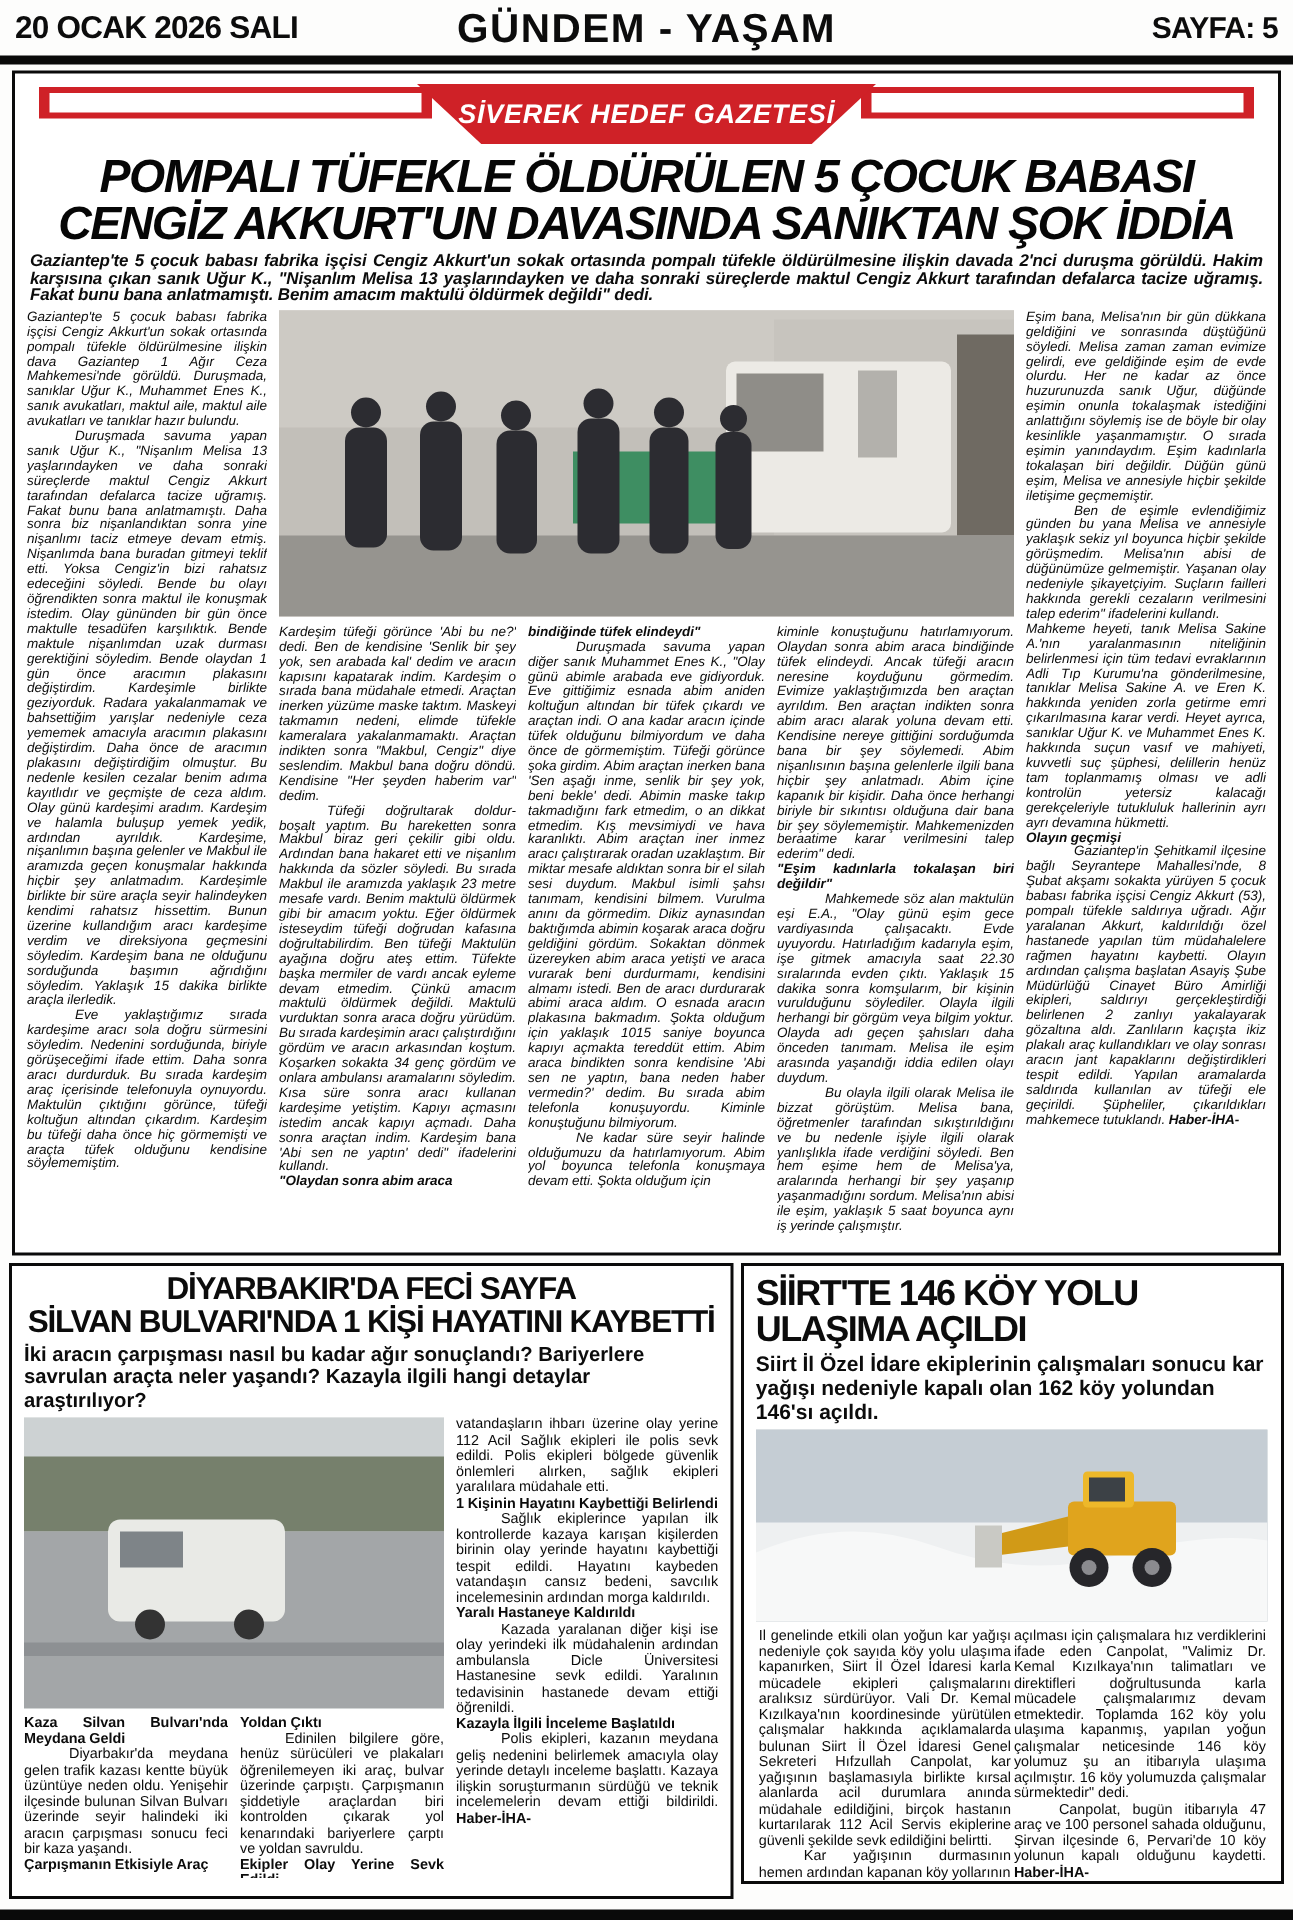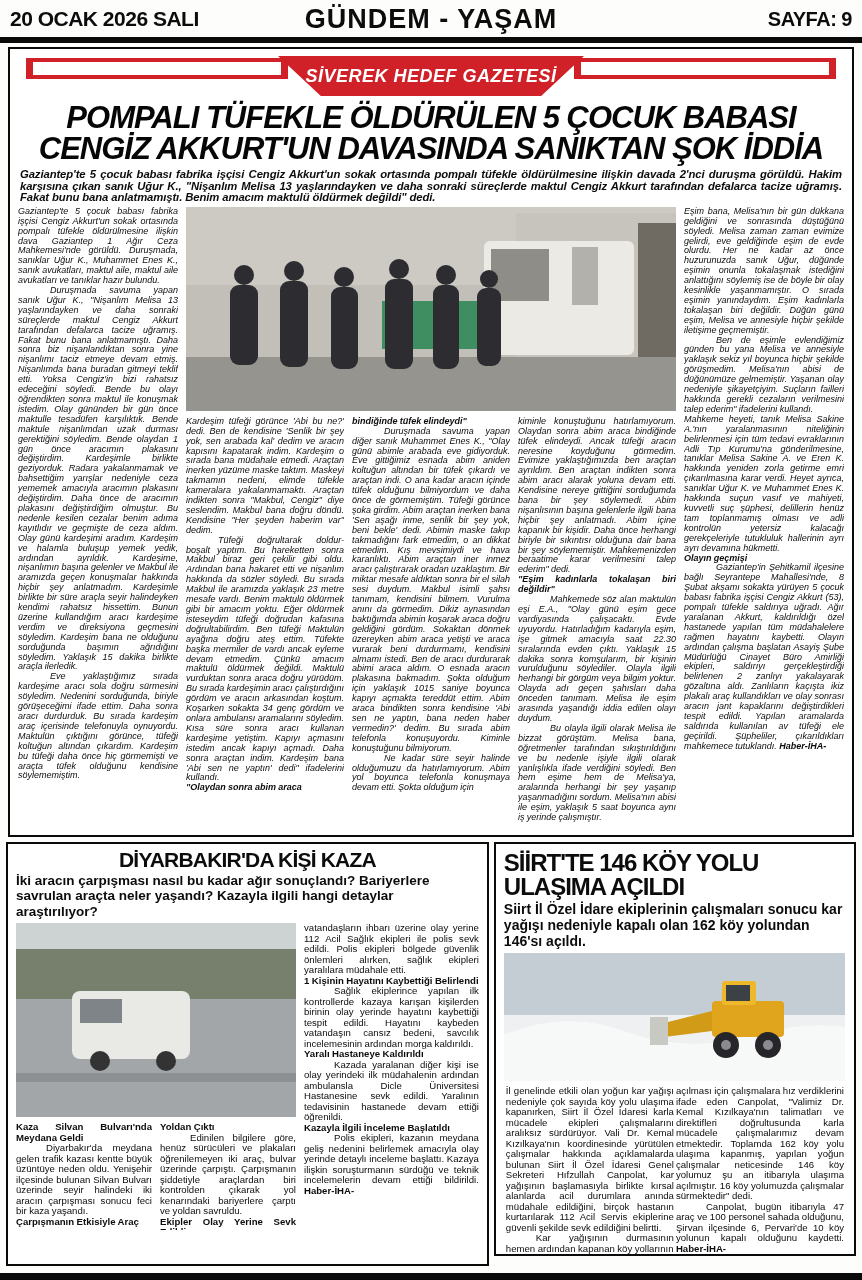--- a/index.html
+++ b/index.html
@@ -63,21 +63,21 @@
   .bottom-rule{position:absolute;left:0;bottom:0;width:100%;height:7px;background:#0a0a0a;}
 </style>
 </head>
 <body>
 
 <div class="page">
 
   <header class="topbar">
     <span class="date">20 OCAK 2026 SALI</span>
     <span class="section">GÜNDEM - YAŞAM</span>
-    <span class="pageno">SAYFA: 9</span>
+    <span class="pageno">SAYFA: 5</span>
   </header>
   <div class="rule"></div>
 
   <section class="main-box">
     <div class="banner">
       <div class="banner-bar">
           <div class="stripe"></div>
         </div>
       <div class="banner-shield">SİVEREK HEDEF GAZETESİ</div>
       <div class="banner-bar">
@@ -154,21 +154,22 @@
           <p class="para"><span class="b">Olayın geçmişi</span></p>
           <p class="para ind"><span>Gaziantep'in Şehitkamil ilçesine bağlı Seyrantepe Mahallesi'nde, 8 Şubat akşamı sokakta yürüyen 5 çocuk babası fabrika işçisi Cengiz Akkurt (53), pompalı tüfekle saldırıya uğradı. Ağır yaralanan Akkurt, kaldırıldığı özel hastanede yapılan tüm müdahalelere rağmen hayatını kaybetti. Olayın ardından çalışma başlatan Asayiş Şube Müdürlüğü Cinayet Büro Amirliği ekipleri, saldırıyı gerçekleştirdiği belirlenen 2 zanlıyı yakalayarak gözaltına aldı. Zanlıların kaçışta ikiz plakalı araç kullandıkları ve olay sonrası aracın jant kapaklarını değiştirdikleri tespit edildi. Yapılan aramalarda saldırıda kullanılan av tüfeği ele geçirildi. Şüpheliler, çıkarıldıkları mahkemece tutuklandı. </span><span class="b">Haber-İHA-</span></p>
         </div>
     </div>
   </section>
 
   <div class="bottom-row">
 
     <section class="box kaza">
       <div class="headline2">
-        <div>DİYARBAKIR'DA KİŞİ KAZA</div>
+        <div>DİYARBAKIR'DA FECİ SAYFA</div>
+        <div>SİLVAN BULVARI'NDA 1 KİŞİ HAYATINI KAYBETTİ</div>
       </div>
       <div class="subhead">İki aracın çarpışması nasıl bu kadar ağır sonuçlandı? Bariyerlere savrulan araçta neler yaşandı? Kazayla ilgili hangi detaylar araştırılıyor?</div>
       <div class="kaza-content">
         <div class="kaza-left">
           <div class="kaza-photo">
             <svg width="280" height="194" viewBox="0 0 280 194" preserveAspectRatio="none">
               <rect width="280" height="194" fill="#cdd2d3"></rect>
               <rect y="26" width="280" height="50" fill="#76806c"></rect>
               <rect y="76" width="280" height="118" fill="#a3a6a8"></rect>
               <rect x="56" y="68" width="118" height="68" rx="8" fill="#e9eae6"></rect>

